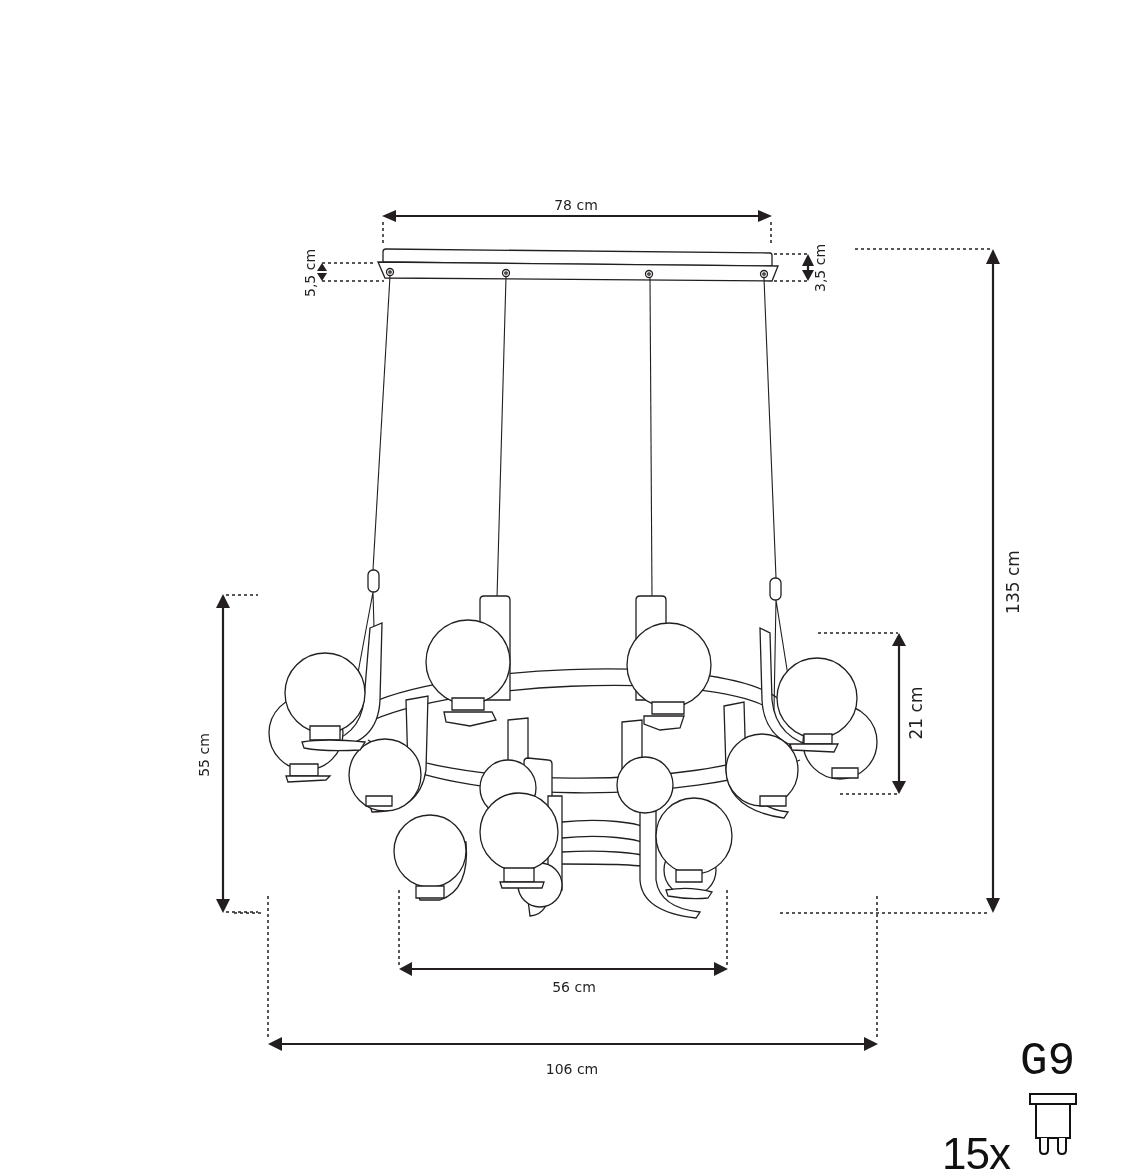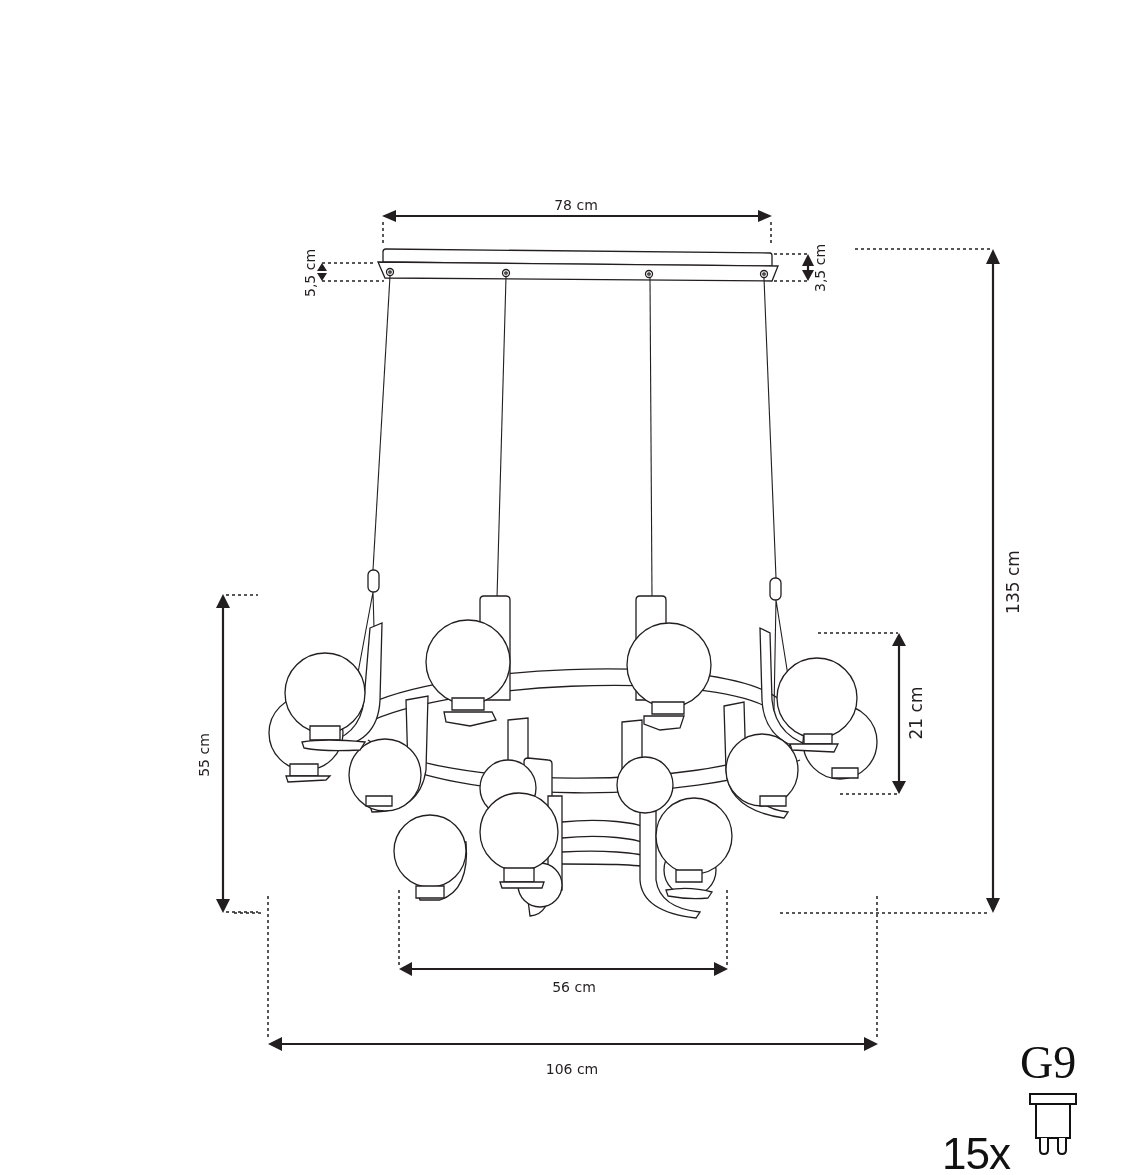--- a/index.html
+++ b/index.html
@@ -10,21 +10,21 @@
     .dim-label-lg { font-family: "DejaVu Sans", sans-serif; font-size: 17px; fill: #231f20; }
     .ln { stroke: #231f20; stroke-width: 1.3; fill: #ffffff; }
     .ln-nofill { stroke: #231f20; stroke-width: 1.3; fill: none; }
     .wire { stroke: #231f20; stroke-width: 1.1; fill: none; }
     .dot { stroke: #231f20; stroke-width: 1.5; stroke-dasharray: 3 3; fill: none; }
     .arrow-line { stroke: #231f20; stroke-width: 2.2; fill: none; }
     .arrow-head { fill: #231f20; stroke: none; }
     .bulb-block { position: absolute; left: 940px; top: 1040px; width: 170px; height: 130px; }
     .bulb-count { position: absolute; left: 2px; top: 50px; font-family: "Liberation Sans", sans-serif;
                   font-size: 44px; color: #111; letter-spacing: -1px; margin-top: 39px; }
-    .bulb-type { position: absolute; left: 80px; top: -4px; font-family: Liberation Serif, serif;
+    .bulb-type { position: absolute; left: 80px; top: -4px; font-family: Liberation Mono, monospace;
                  font-size: 46px; color: #111; }
     .bulb-icon { position: absolute; left: 86px; top: 50px; }
   </style>
 </head>
 <body>
 
 <svg id="drawing" viewBox="0 0 1125 1175" xmlns="http://www.w3.org/2000/svg">
 
   <g>
     <path class="ln" d="M383,252 Q383,249 386,249 L770,253 Q772,253 772,256 L772,266 L383,262 Z"></path>

